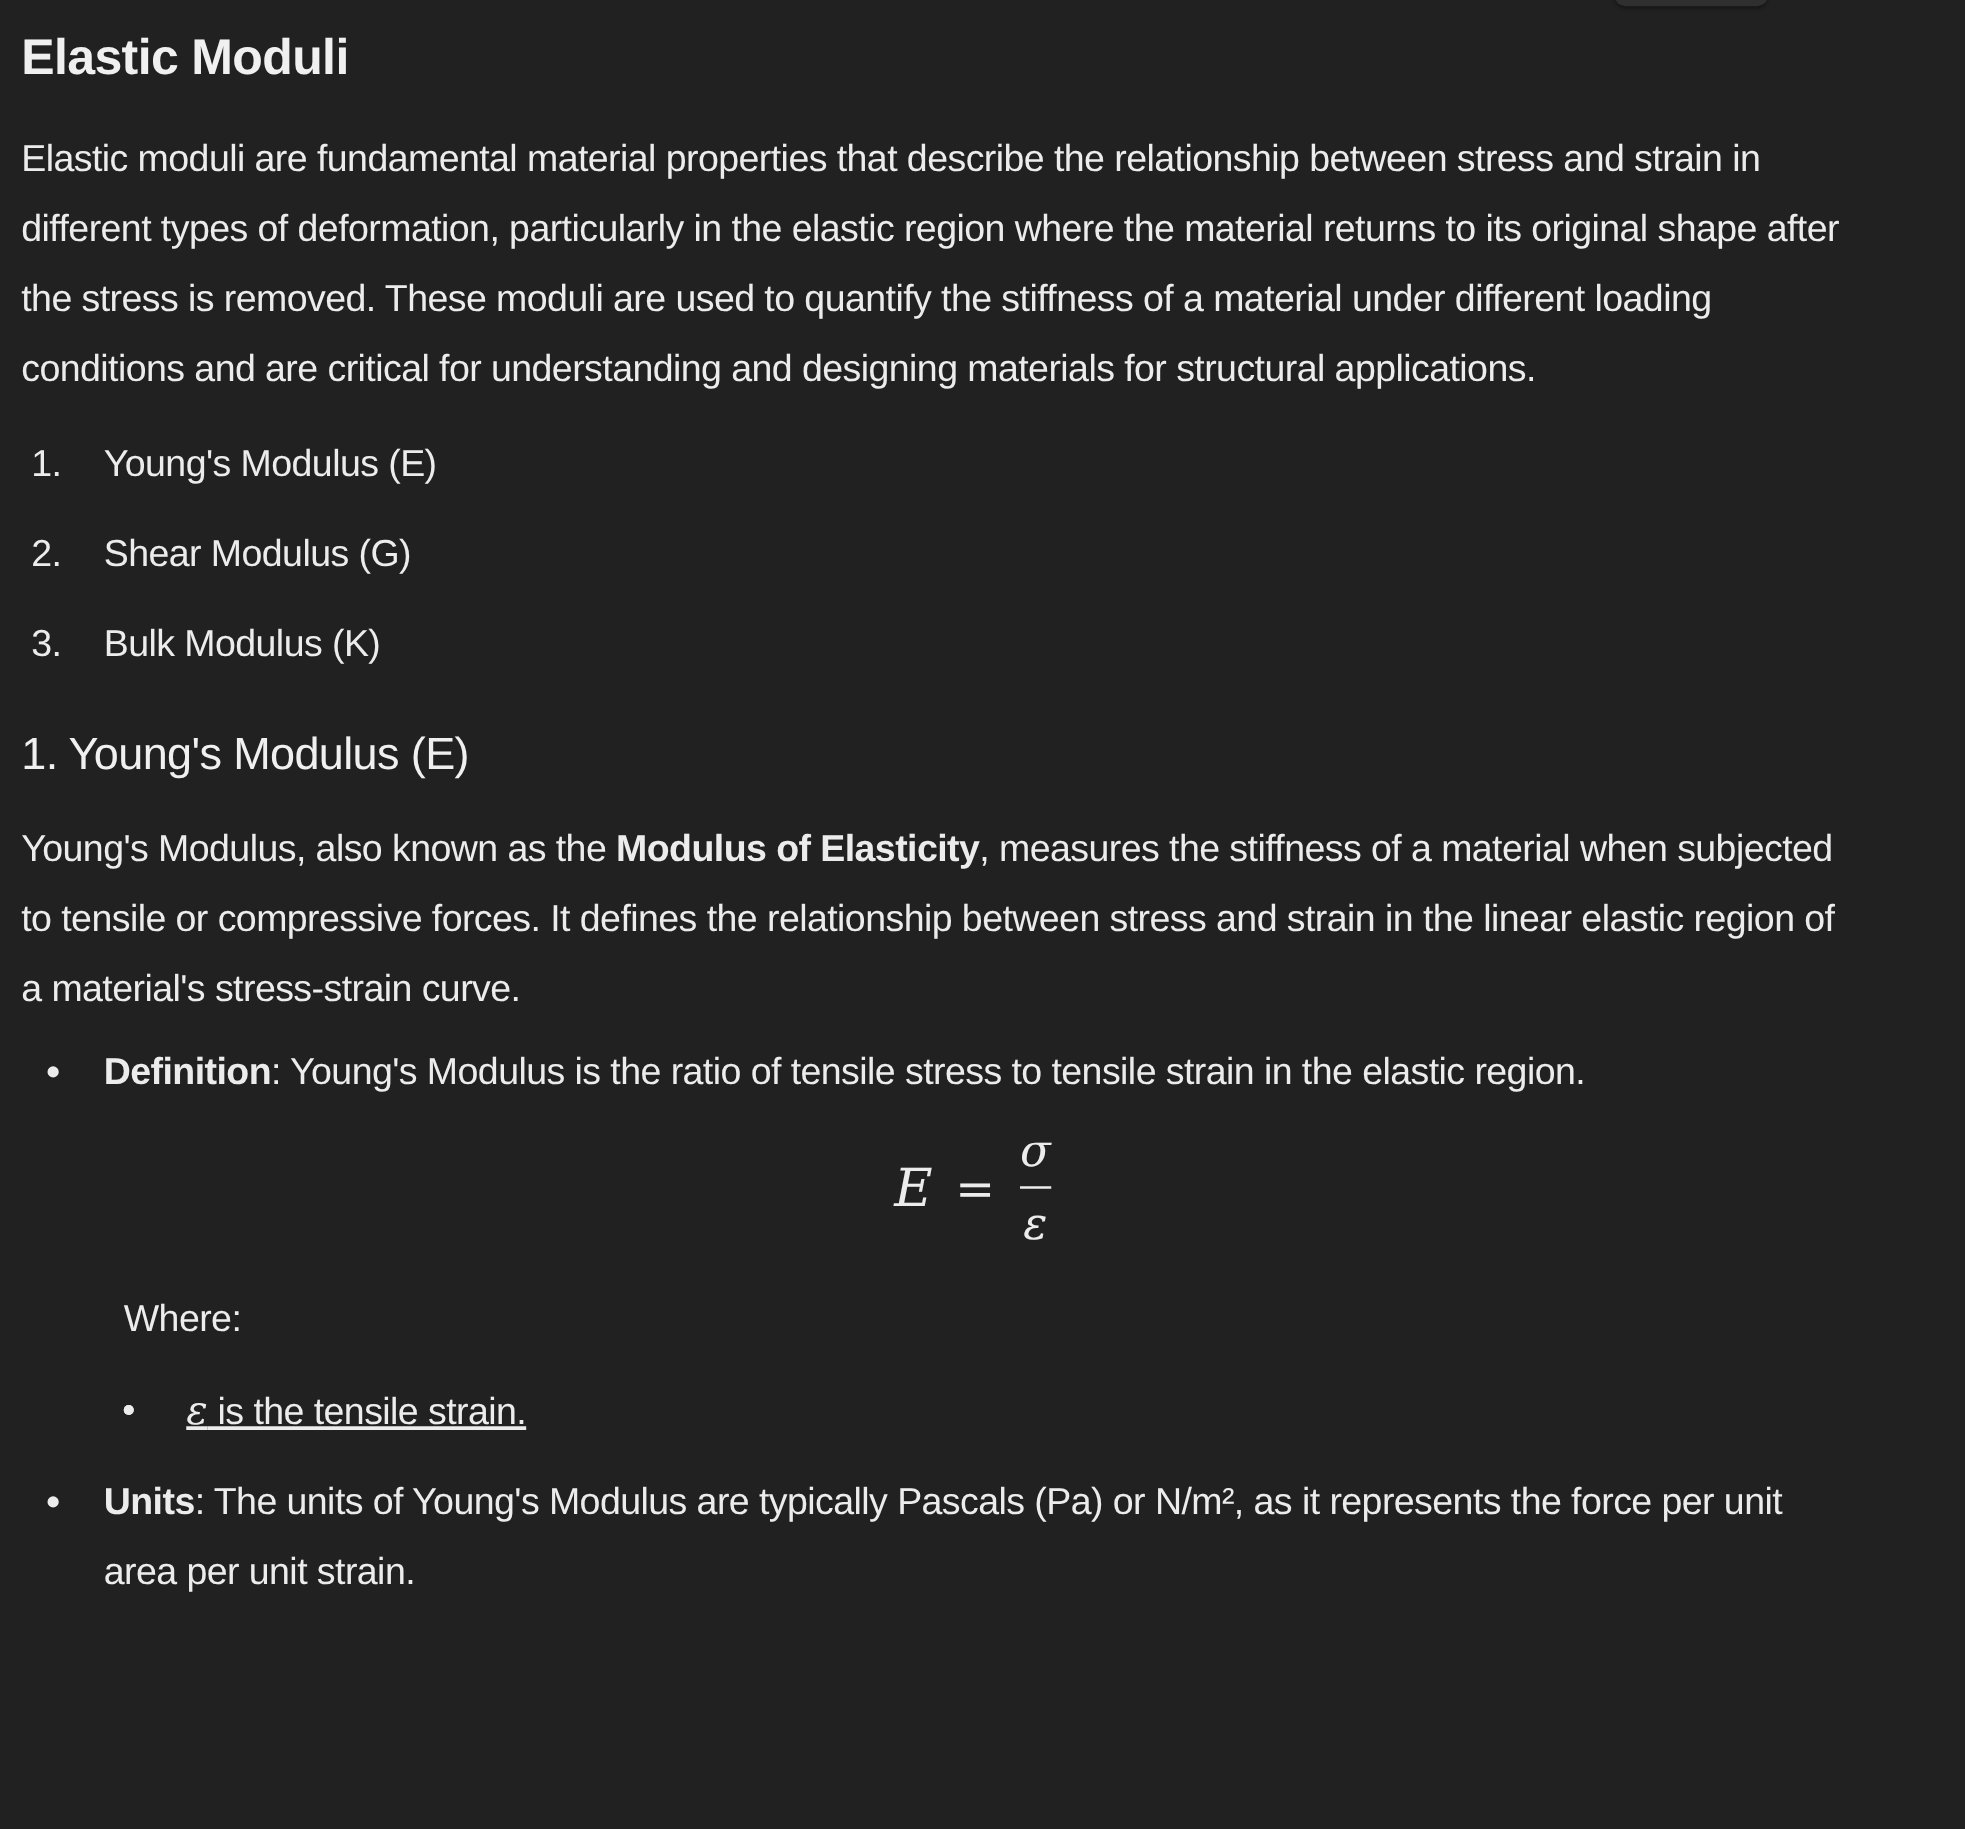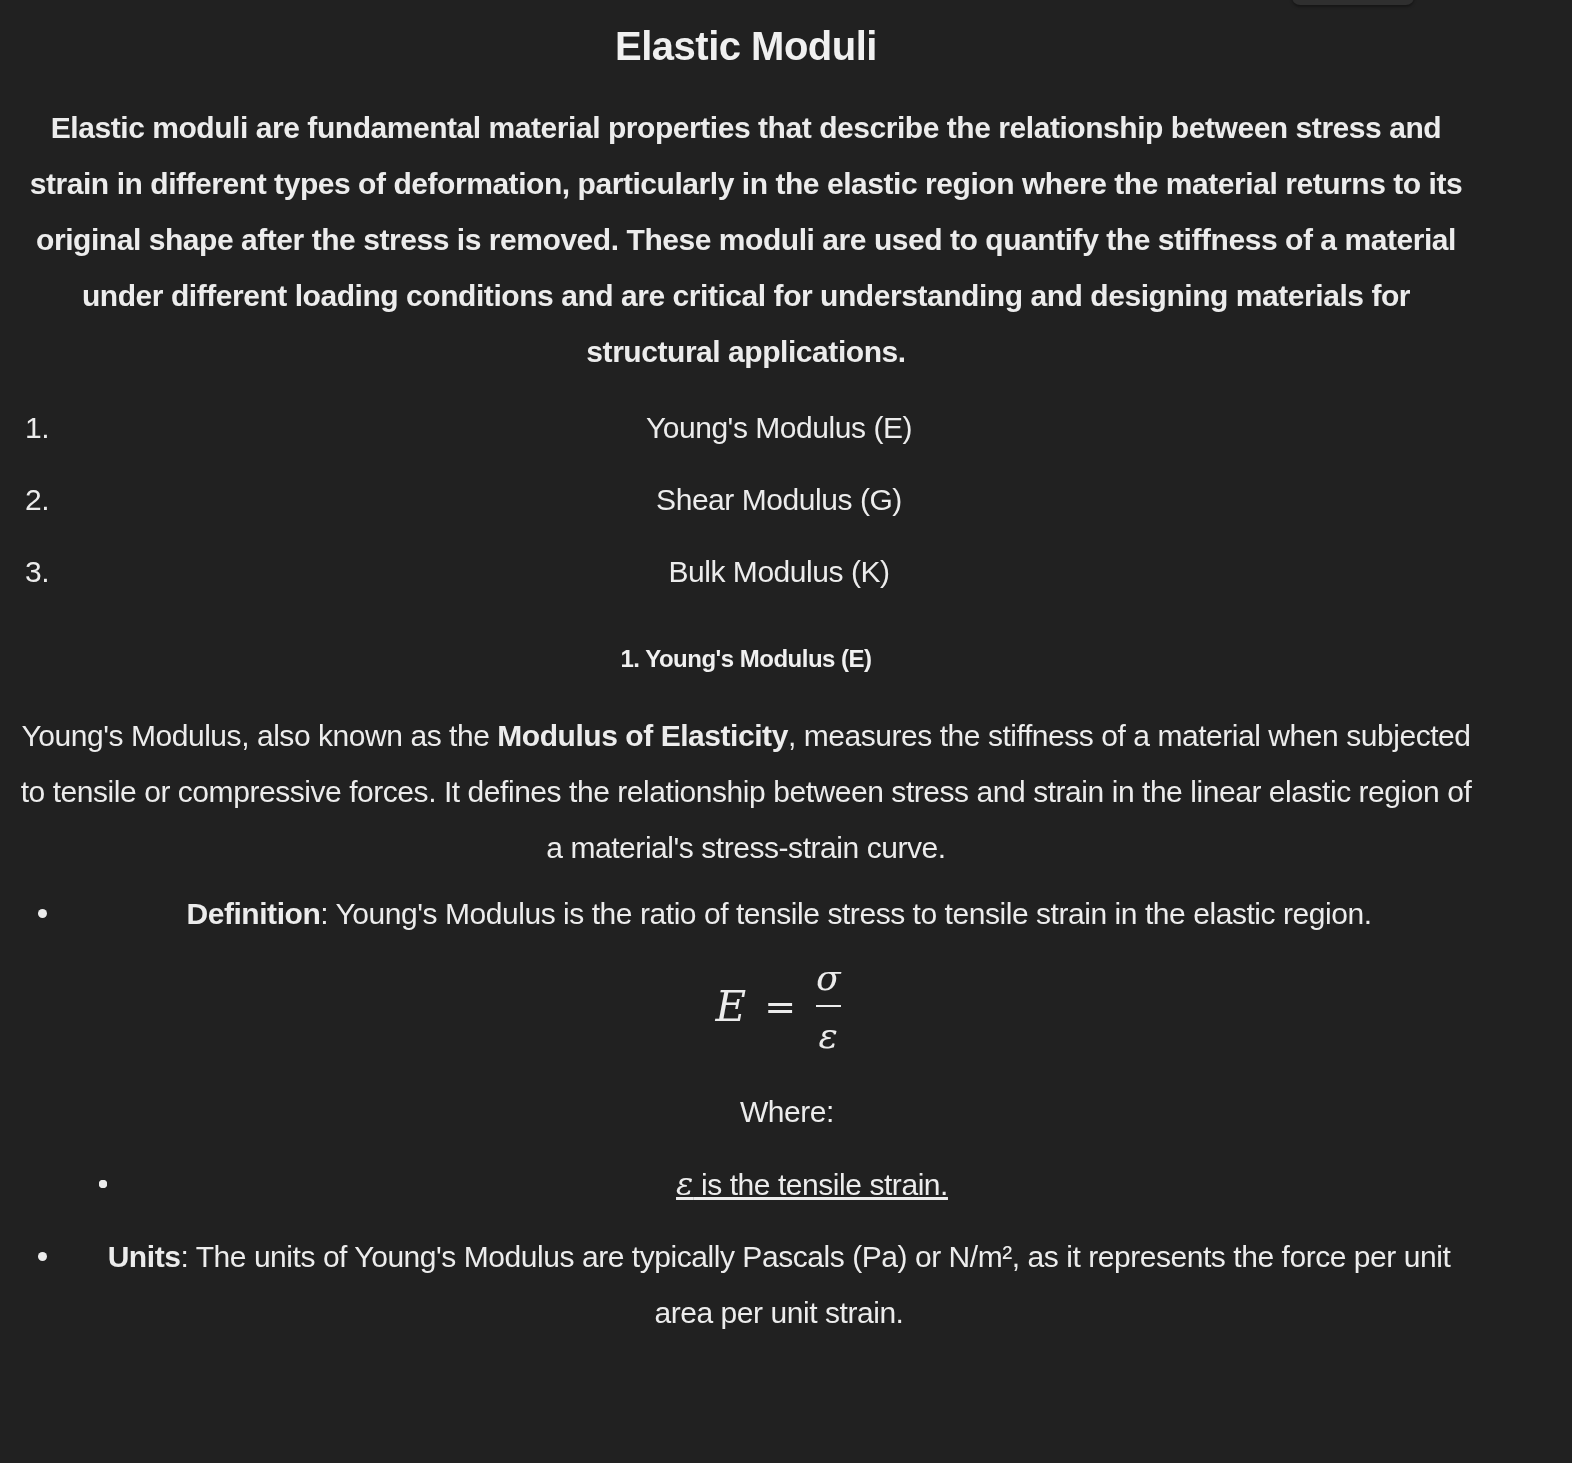--- a/index.html
+++ b/index.html
@@ -15,40 +15,40 @@
     position: relative;
   }
   .top-fragment {
     position: absolute;
     top: -11px; left: 1292px;
     width: 122px; height: 16px;
     background: #2f2f2f;
     border-radius: 8px;
     box-shadow: 0 2px 3px rgba(0,0,0,0.35);
   }
-  .content { padding: 0 97px 0 17px; text-align: center; }
+  .content { padding: 0 97px 0 17px; }
 
   .doc-title {
     font-size: 40px; font-weight: 700;
     line-height: 48px; letter-spacing: -0.5px;
     margin: 22px 0 0 0;
     color: #f0f0f0;
   }
   .para { line-height: 56px; margin: 0; }
-  .p-intro { margin-top: 30px; font-weight: bold; }
+  .p-intro { margin-top: 30px; }
   .p-types { margin-top: 14px; }
 
   ol.moduli { list-style: none; margin: 20px 0 0 0; padding: 0; }
   ol.moduli li { position: relative; padding-left: 66px; line-height: 56px; margin-bottom: 16px; }
   ol.moduli li:last-child { margin-bottom: 0; }
   .num { position: absolute; left: 8px; font-weight: 400; }
   .li-label { font-weight: 400; }
 
   .sec-heading {
-    font-size: 24px; font-weight: 700;
+    font-size: 36px; font-weight: 400;
     line-height: 46px; letter-spacing: -0.5px;
     margin: 36px 0 0 0;
     color: #f0f0f0;
   }
   .p-sec { margin-top: 26px; }
 
   ul.main { list-style: none; margin: 10px 0 0 0; padding: 0; }
   ul.main > li { position: relative; padding-left: 66px; line-height: 56px; }
   ul.main > li + li { margin-top: 16px; }
   .dot {

